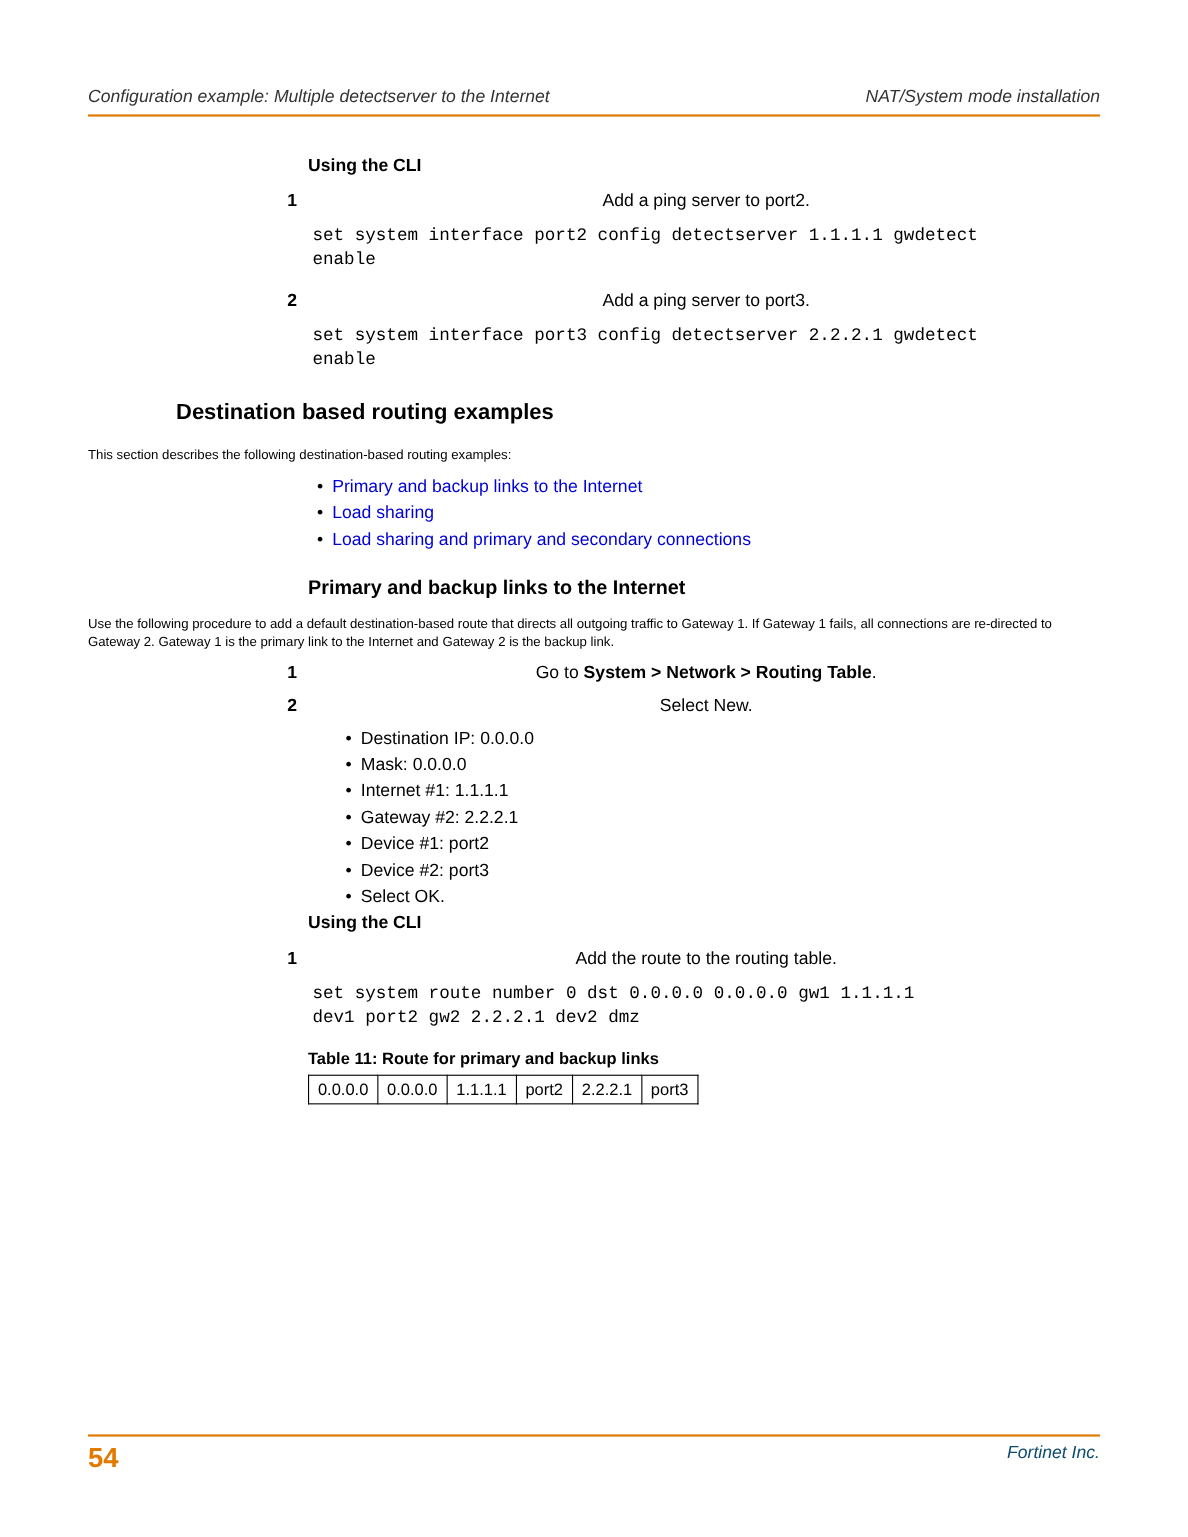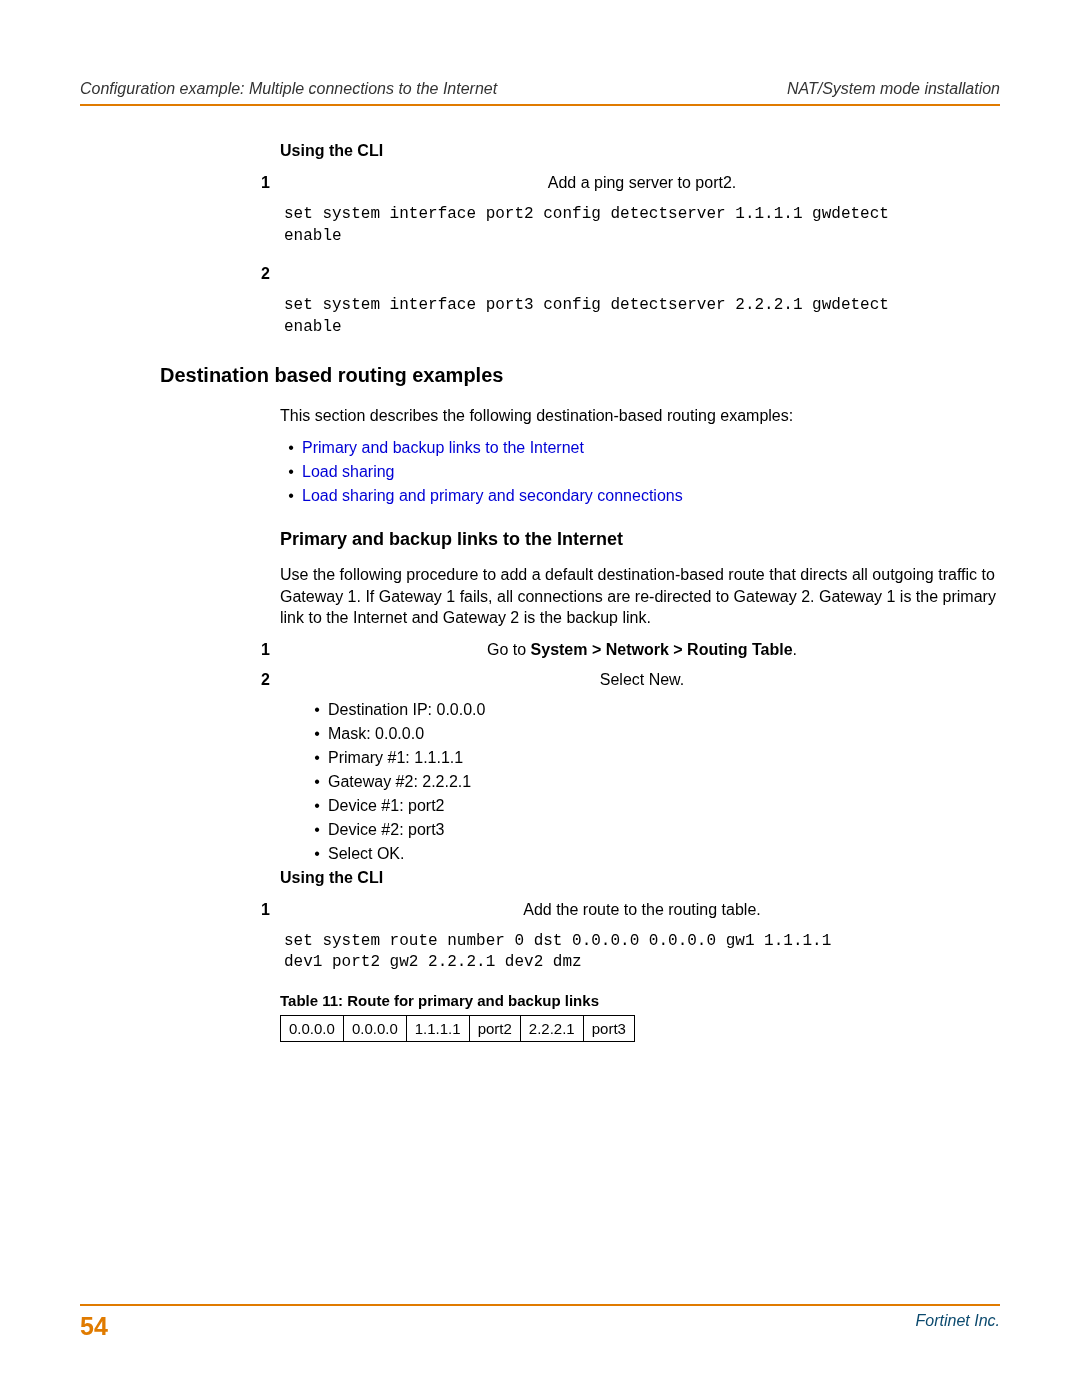--- a/index.html
+++ b/index.html
@@ -58,22 +58,21 @@
     margin: 10px 0 18px 204px;
     line-height: 1.35;
     color: #000;
   }
   .h2 {
     font-weight: bold;
     font-size: 20px;
     margin: 26px 0 18px 80px;
   }
   .para {
-    font-size: 16px;
-    margin-left: 200px;
+    font-size: 12px;
     margin-bottom: 12px;
     line-height: 1.35;
   }
   .bullets {
     margin-left: 200px;
   }
   .bullet-row {
     display: flex;
     align-items: flex-start;
     margin: 6px 0;
@@ -135,37 +134,38 @@
     font-style: italic;
     color: #0c4a6e;
   }
 </style>
 </head>
 <body>
 
 <div class="page">
 
   <div class="header">
-    <span>Configuration example: Multiple connections to the Internet</span>
+    <span>Configuration example: Multiple detectserver to the Internet</span>
     <span>NAT/System mode installation</span>
   </div>
 
   <div class="content">
 
     <div class="h4">Using the CLI</div>
 
     <div class="ol-row">
       <div class="ol-num">1</div>
       <div class="ol-body">Add a ping server to port2.</div>
     </div>
     <div class="code">set system interface port2 config detectserver 1.1.1.1 gwdetect
 enable</div>
 
     <div class="ol-row">
       <div class="ol-num">2</div>
+      <div class="ol-body">Add a ping server to port3.</div>
     </div>
     <div class="code">set system interface port3 config detectserver 2.2.2.1 gwdetect
 enable</div>
 
     <div class="h2">Destination based routing examples</div>
     <div class="para">This section describes the following destination-based routing examples:</div>
 
     <div class="bullets">
       <div class="bullet-row">
         <span class="bullet-dot">•</span>
@@ -199,21 +199,21 @@
       <div class="bullet-row">
           <span class="bullet-dot">•</span>
           <span>Destination IP: 0.0.0.0</span>
         </div>
       <div class="bullet-row">
           <span class="bullet-dot">•</span>
           <span>Mask: 0.0.0.0</span>
         </div>
       <div class="bullet-row">
           <span class="bullet-dot">•</span>
-          <span>Primary #1: 1.1.1.1</span>
+          <span>Internet #1: 1.1.1.1</span>
         </div>
       <div class="bullet-row">
           <span class="bullet-dot">•</span>
           <span>Gateway #2: 2.2.2.1</span>
         </div>
       <div class="bullet-row">
           <span class="bullet-dot">•</span>
           <span>Device #1: port2</span>
         </div>
       <div class="bullet-row">

